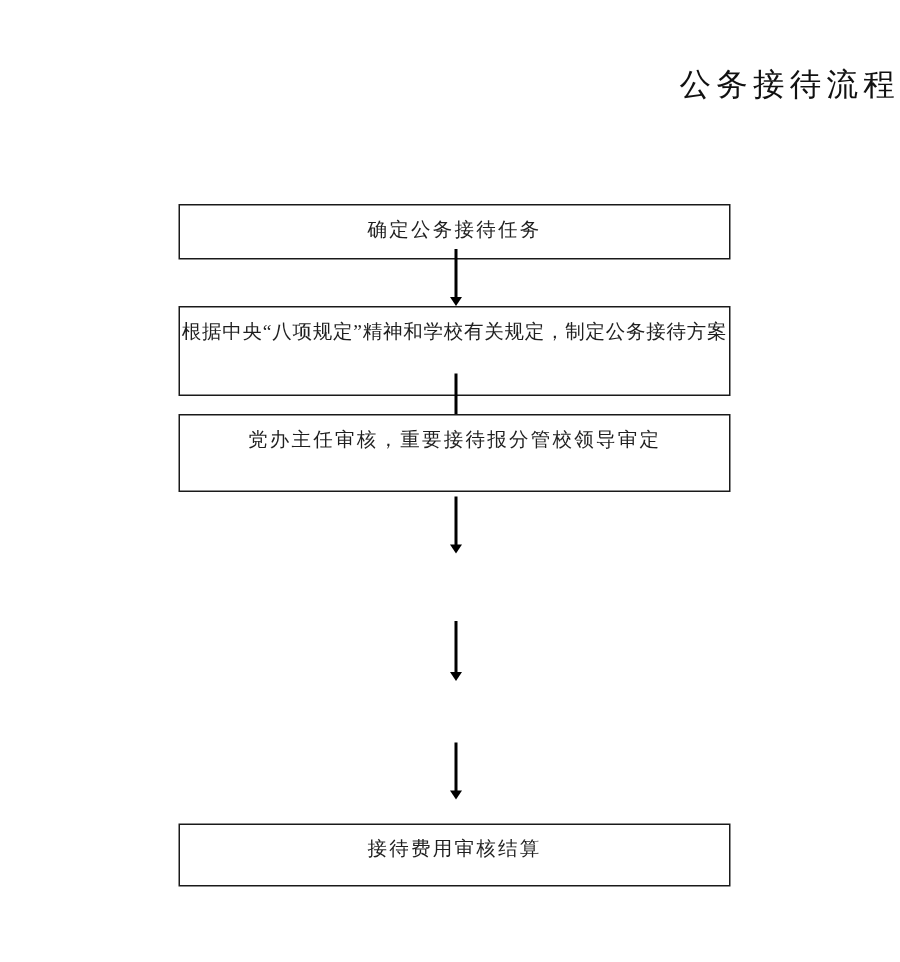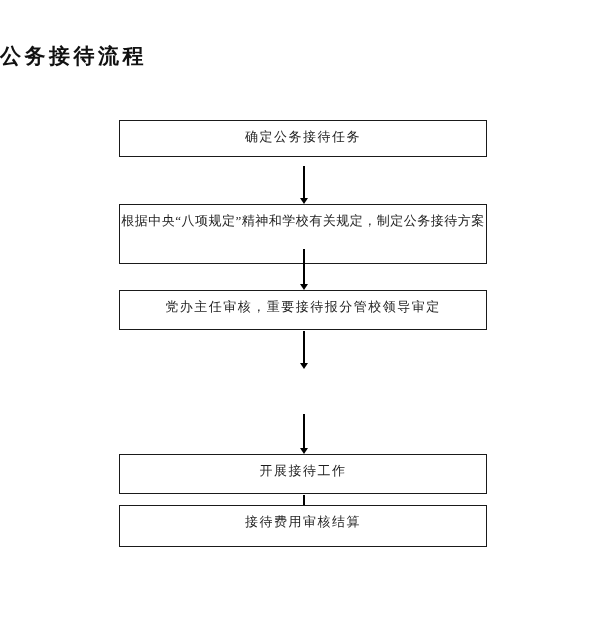--- a/index.html
+++ b/index.html
@@ -12,45 +12,45 @@
     width: 600px;
     height: 641px;
     background: #ffffff;
     overflow: hidden;
   }
   .title {
     position: absolute;
     top: 42px;
     left: 0;
     width: 100%;
-    text-align: left;
+    text-align: right;
     font-size: 21px;
-    font-weight: bold;
+    font-weight: normal;
     color: #111111;
     letter-spacing: 3.5px;
   }
   .flow-box {
     position: absolute;
     left: 119px;
     width: 368px;
     border: 1px solid #1a1a1a;
     background: #ffffff;
     text-align: center;
     font-size: 13px;
     line-height: 17px;
     color: #1f1f1f;
     letter-spacing: 1.5px;
     padding-top: 7px;
   }
-  .box1 { top: 120px; height: 37px; }
+  .box1 { top: 136px; height: 37px; }
   .box2 { top: 204px; height: 60px; letter-spacing: 0.5px; }
-  .box3 { top: 290px; height: 40px; }
+  .box3 { top: 276px; height: 52px; }
   .box4 { top: 369px; height: 44px; }
   .box5 { top: 454px; height: 40px; }
-  .box6 { top: 505px; height: 42px; }
+  .box6 { top: 549px; height: 42px; }
   .arrow {
     position: absolute;
     left: 300px;
     width: 8px;
   }
   .arrow .shaft {
     position: absolute;
     left: 3px;
     top: 0;
     width: 2px;
@@ -104,21 +104,20 @@
     <div class="shaft"></div>
     <div class="head"></div>
   </div>
 
 
   <div class="arrow arrow4">
     <div class="shaft"></div>
     <div class="head"></div>
   </div>
 
-  <div class="flow-box box5">开展接待工作</div>
 
   <div class="arrow arrow5">
     <div class="shaft"></div>
     <div class="head"></div>
   </div>
 
   <div class="flow-box box6">接待费用审核结算</div>
 
 </div>
 

